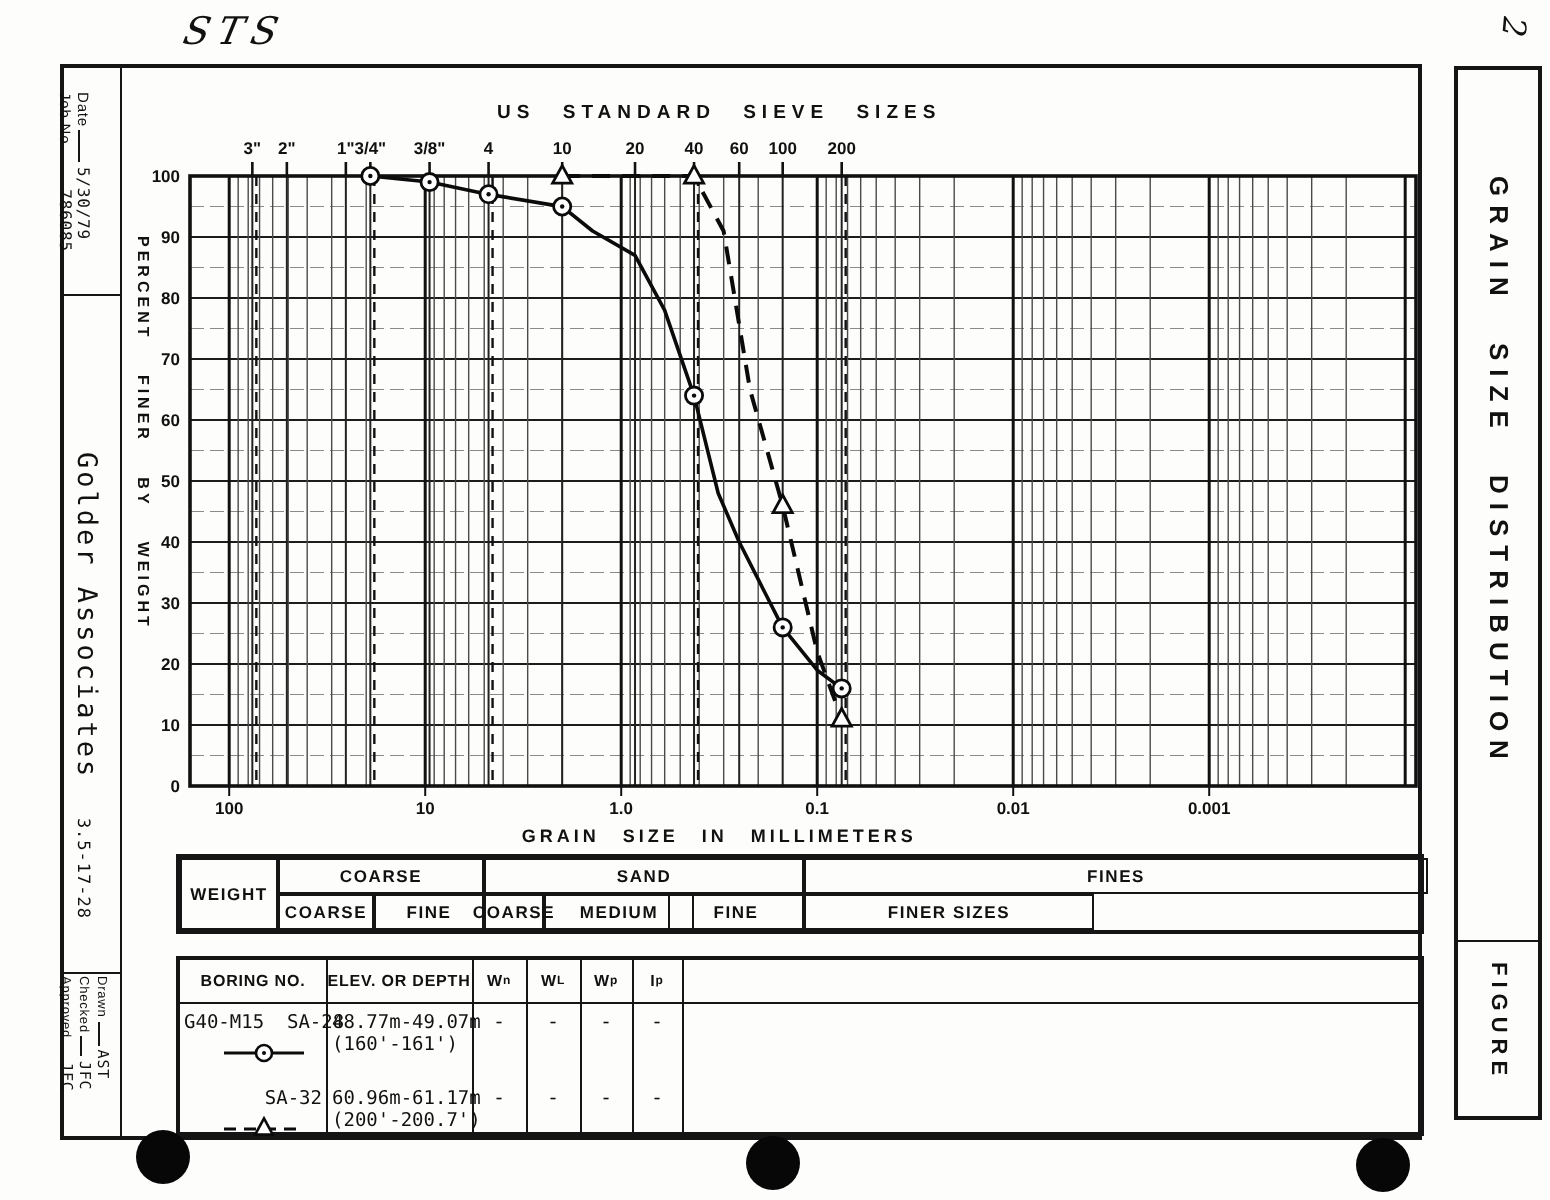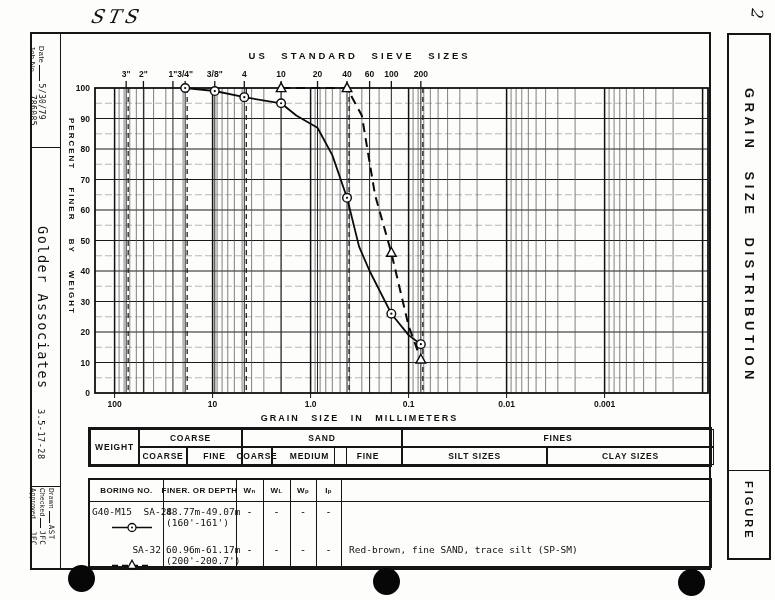--- a/index.html
+++ b/index.html
@@ -244,34 +244,33 @@
 <div id="strip" style="left:88px;top:427px;width:624px;height:40px;">
     <div class="cell" style="left: 0px; top: 0px; width: 49px; height: 36px;">WEIGHT</div>
     <div class="cell" style="left: 49px; top: 0px; width: 103px; height: 18px;">COARSE</div>
     <div class="cell" style="left: 312px; top: 0px; width: 312px; height: 18px;">FINES</div>
     <div class="cell" style="left: 152px; top: 0px; width: 160px; height: 18px;">SAND</div>
     <div class="cell" style="left: 49px; top: 18px; width: 48px; height: 18px;">COARSE</div>
     <div class="cell" style="left: 97px; top: 18px; width: 55px; height: 18px;">FINE</div>
     <div class="cell" style="left: 152px; top: 18px; width: 30px; height: 18px;">COARSE</div>
     <div class="cell" style="left: 182px; top: 18px; width: 75px; height: 18px;">MEDIUM</div>
     <div class="cell" style="left: 244px; top: 18px; width: 68px; height: 18px;">FINE</div>
-    <div class="cell" style="left: 312px; top: 18px; width: 145px; height: 18px;">SILT SIZES</div>
-    <div class="cell" style="left: 457px; top: 18px; width: 167px; height: 18px;">CLAY SIZES</div>
+    <div class="cell" style="left: 312px; top: 18px; width: 145px; height: 18px;">FINER SIZES</div>
   </div>
 
 <div id="gtable" style="left:88px;top:478px;width:624px;height:90px;">
     <div class="gt-vline" style="left: 73px;"></div>
     <div class="gt-vline" style="left: 146px;"></div>
     <div class="gt-vline" style="left: 173px;"></div>
     <div class="gt-vline" style="left: 200px;"></div>
     <div class="gt-vline" style="left: 226px;"></div>
     <div class="gt-vline" style="left: 251px;"></div>
     <div class="gt-hline" style="top: 21px;"></div>
     <div class="gt-h" style="left: 0px; top: 0px; width: 73px; height: 21px;"><span>BORING NO.</span></div>
-    <div class="gt-h" style="left: 73px; top: 0px; width: 73px; height: 21px;"><span>FINER. OR DEPTH</span></div>
+    <div class="gt-h" style="left: 73px; top: 0px; width: 73px; height: 21px;"><span>ELEV. OR DEPTH</span></div>
     <div class="gt-h" style="left: 146px; top: 0px; width: 27px; height: 21px;"><span>W</span><sub>n</sub></div>
     <div class="gt-h" style="left: 173px; top: 0px; width: 27px; height: 21px;"><span>W</span><sub>L</sub></div>
     <div class="gt-h" style="left: 200px; top: 0px; width: 26px; height: 21px;"><span>W</span><sub>p</sub></div>
     <div class="gt-h" style="left: 226px; top: 0px; width: 25px; height: 21px;"><span>I</span><sub>p</sub></div>
     <div class="gt-text" style="left: 2px; top: 26px; width: 69px;">G40-M15  SA-28</div>
     <div class="abs" style="left: 14px; top: 39px; width: 55px; text-align: center; position: absolute;"><svg width="44" height="12">
         <line x1="2" x2="42" y1="6.5" y2="6.5" stroke="#0b0b0b" stroke-width="1.6"></line>
         <circle cx="22" cy="6.5" r="4" fill="#fff" stroke="#0b0b0b" stroke-width="1.3"></circle>
         <circle cx="22" cy="6.5" r="1" fill="#0b0b0b"></circle>
       </svg></div>
@@ -285,21 +284,20 @@
     <div class="abs" style="left: 14px; top: 77px; width: 55px; text-align: center; position: absolute;"><svg width="44" height="12">
         <line x1="2" x2="42" y1="6.5" y2="6.5" stroke="#0b0b0b" stroke-width="1.6" stroke-dasharray="6 4"></line>
         <path d="M 22 1.2 L 26.4 9.3 L 17.6 9.3 Z" fill="#fff" stroke="#0b0b0b" stroke-width="1.3"></path>
       </svg></div>
     <div class="gt-text" style="left: 76px; top: 64px; width: 67px;">60.96m-61.17m
 (200'-200.7')</div>
     <div class="dash-cell" style="left: 146px; top: 64px; width: 27px;">-</div>
     <div class="dash-cell" style="left: 173px; top: 64px; width: 27px;">-</div>
     <div class="dash-cell" style="left: 200px; top: 64px; width: 26px;">-</div>
     <div class="dash-cell" style="left: 226px; top: 64px; width: 25px;">-</div>
-    <div class="gt-text" style="left: 259px; top: 64px; width: 361px;">Red-brown, fine SAND, trace silt (SP-SM)</div>
   </div>
 
 <div class="box" style="left:727px;top:33px;width:44px;height:527px;"></div>
 <div class="hrule" style="left:727px;top:470px;width:44px;"></div>
 <div class="rot" style="left:757px;top:88px;font-size:13px;font-weight:bold;letter-spacing:4.5px;word-spacing:11px;">GRAIN SIZE DISTRIBUTION</div>
 <div class="rot" style="left:755px;top:481px;font-size:11px;font-weight:bold;letter-spacing:3px;">FIGURE</div>
 
 <div class="punch" style="left:68px;top:565px;"></div>
 <div class="punch" style="left:373px;top:568px;"></div>
 <div class="punch" style="left:678px;top:569px;"></div>

